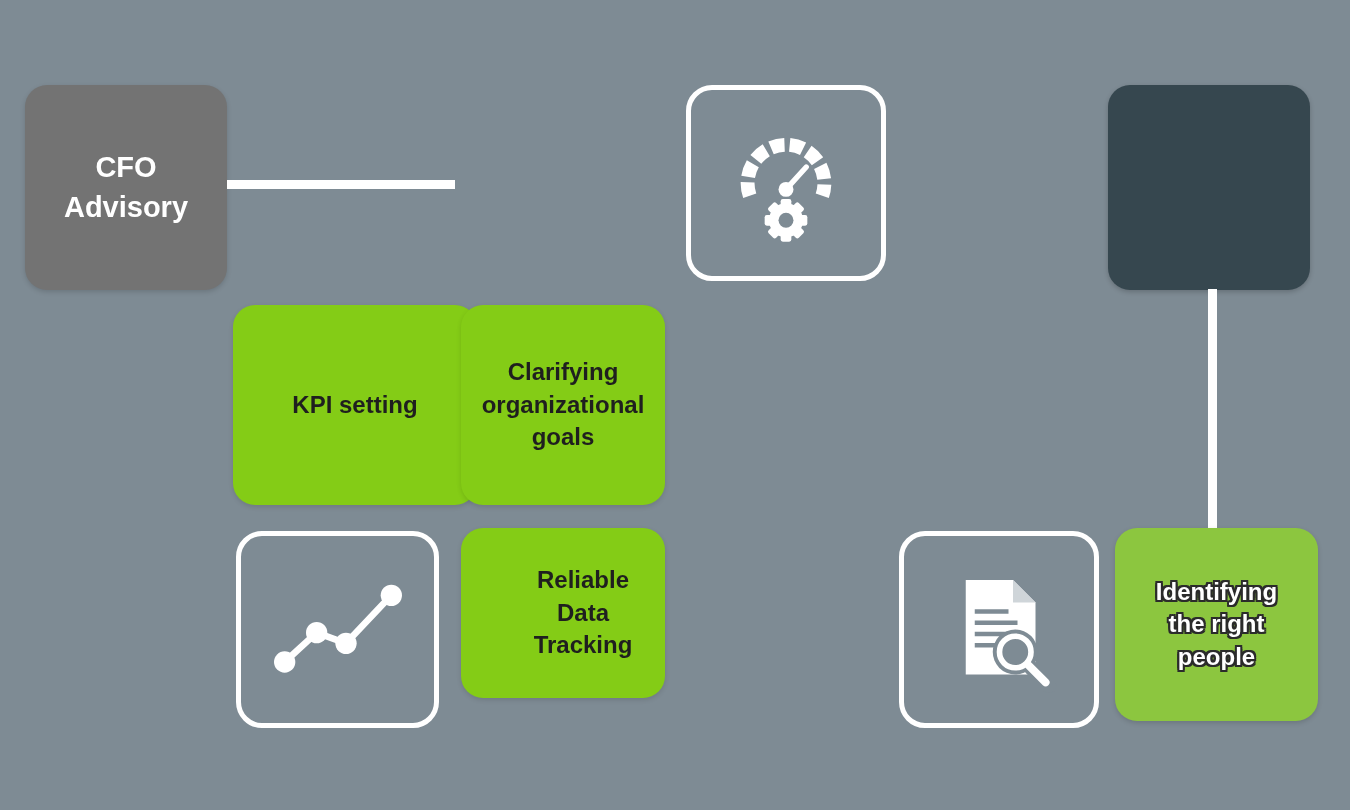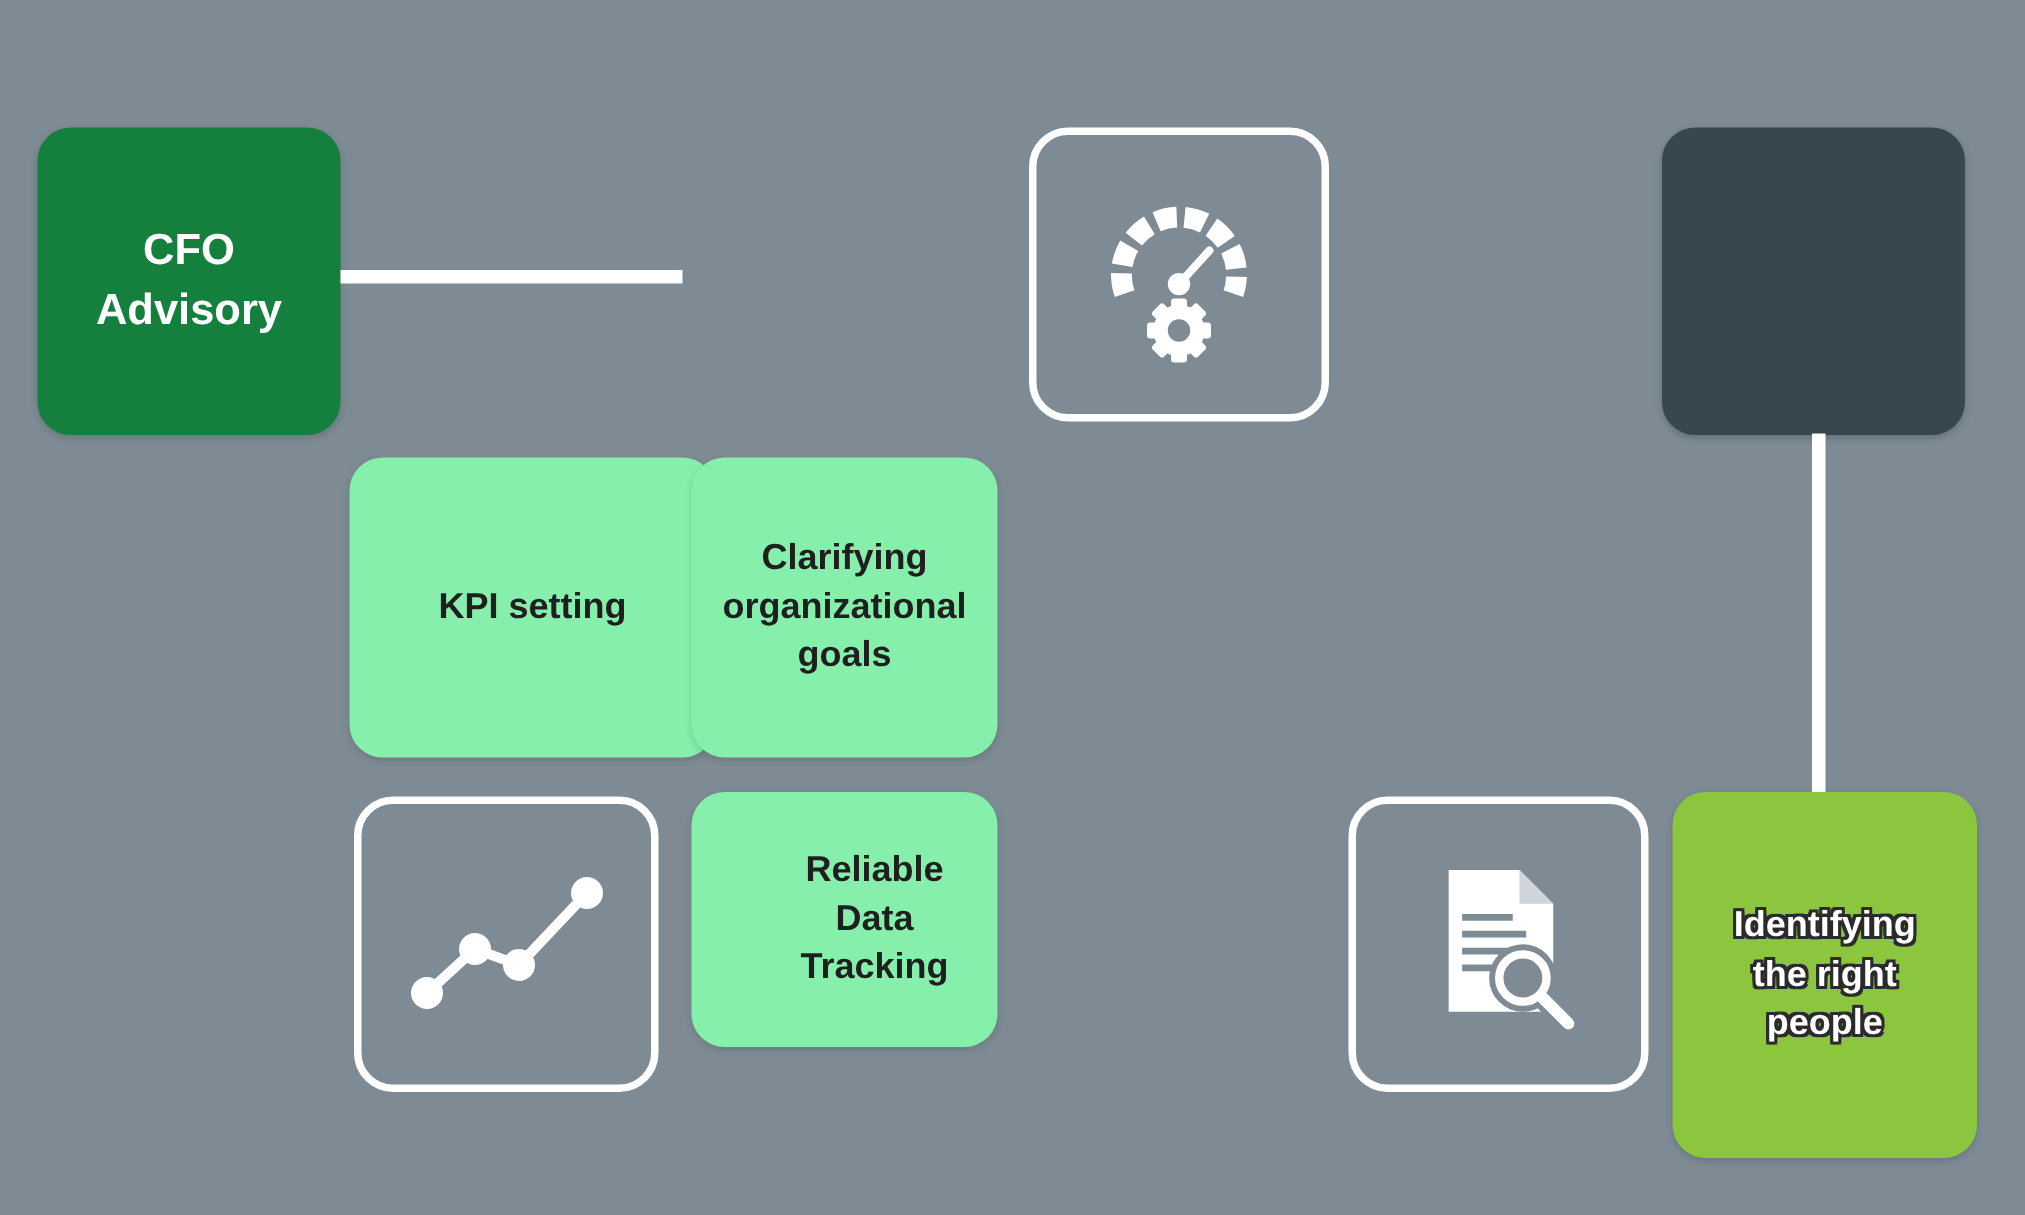--- a/index.html
+++ b/index.html
@@ -23,29 +23,29 @@
     text-align: center;
     box-sizing: border-box;
   }
   .box .label {
     white-space: pre-line;
     font-weight: 700;
     line-height: 1.35;
     padding: 0 10px;
   }
   .solid-white {
-    background: #86efac;
+    background: #84cc16;
     box-shadow: 0 2px 5px rgba(0,0,0,0.12);
   }
   .solid-white .label {
     color: #1f1f1f;
     font-size: 24px;
   }
   .blue-box {
-    background: #15803d;
+    background: #737373;
     box-shadow: 0 2px 5px rgba(0,0,0,0.15);
   }
   .blue-box .label {
     color: #ffffff;
     font-size: 29px;
   }
   .dark-box {
     background: #36474f;
     box-shadow: 0 2px 5px rgba(0,0,0,0.2);
   }
@@ -138,19 +138,19 @@
       <line x1="38" y1="54" x2="76" y2="54" stroke="#7e8b94" stroke-width="4"></line>
       <line x1="38" y1="64" x2="70" y2="64" stroke="#7e8b94" stroke-width="4"></line>
       <line x1="38" y1="74" x2="62" y2="74" stroke="#7e8b94" stroke-width="4"></line>
       <circle cx="74" cy="80" r="20" fill="#7e8b94"></circle>
       <line x1="88" y1="94" x2="104" y2="110" stroke="#7e8b94" stroke-width="13" stroke-linecap="round"></line>
       <circle cx="74" cy="80" r="14" fill="none" stroke="#ffffff" stroke-width="5"></circle>
       <line x1="86" y1="92" x2="101" y2="107" stroke="#ffffff" stroke-width="7" stroke-linecap="round"></line>
     </svg>
   </div>
 
-  <div class="box green-box" style="left:1115px; top:528px; width:203px; height:244px;align-items:center;">
+  <div class="box green-box" style="left:1115px; top:528px; width:203px; height:193px;align-items:center;">
     <div class="label">Identifying
 the right
 people</div>
   </div>
 
 </div>
 
 </body></html>

